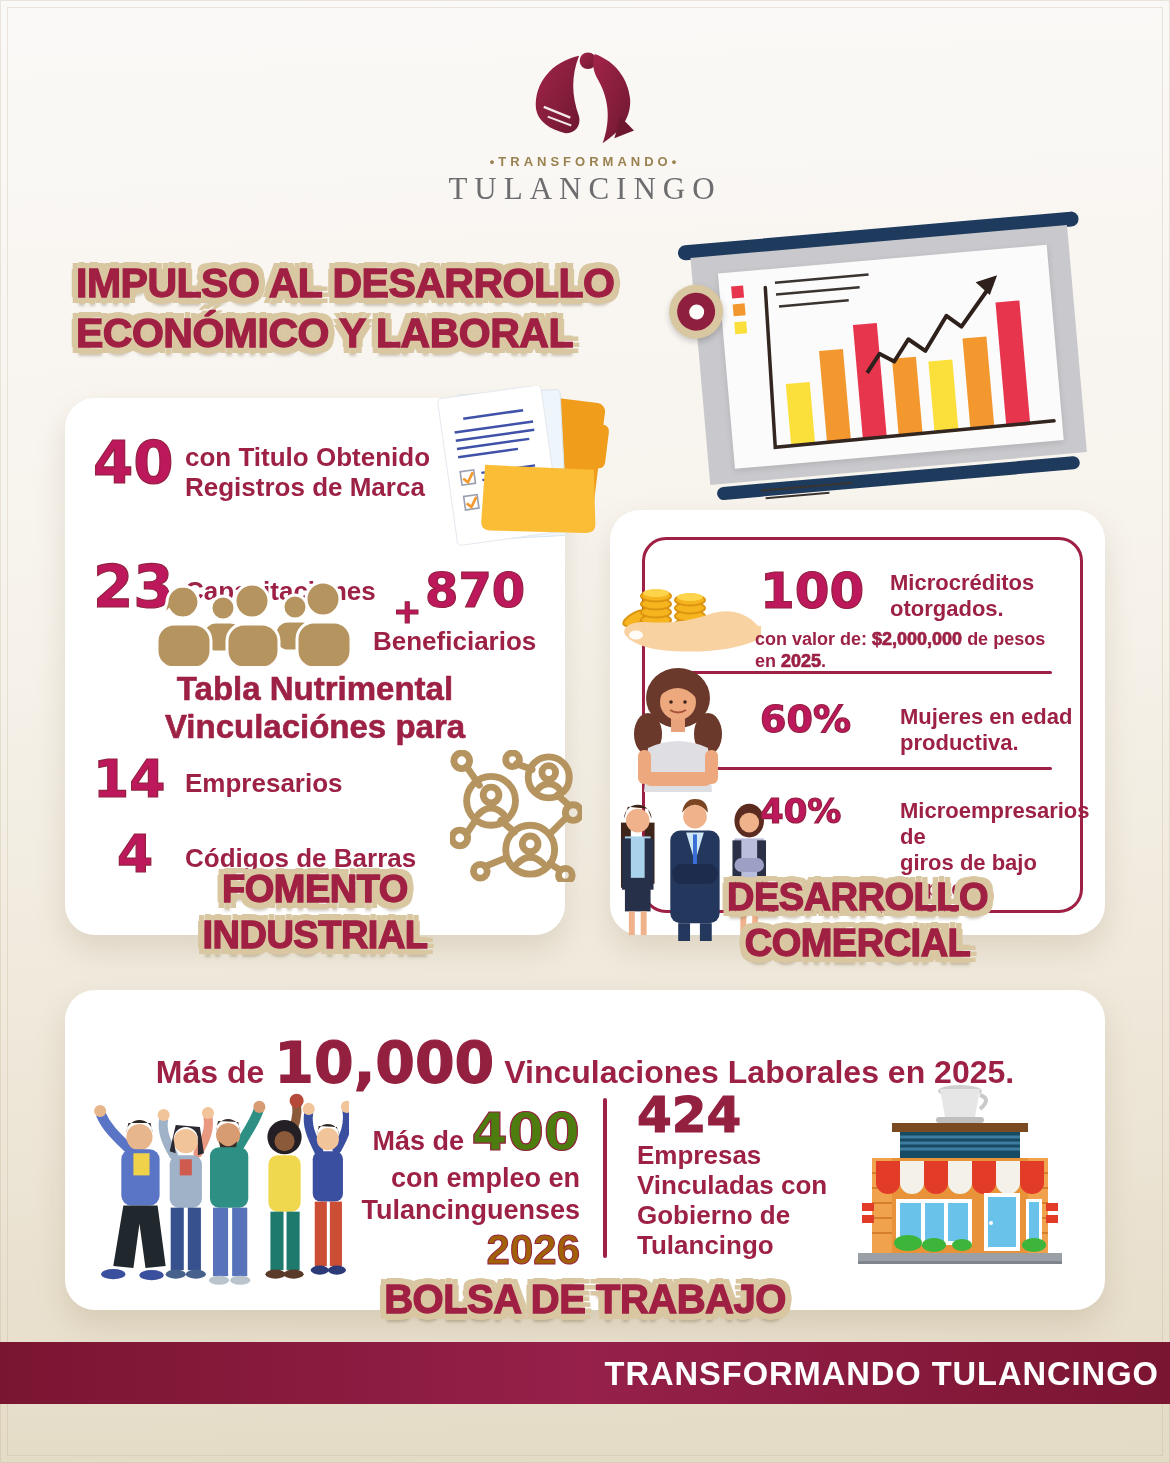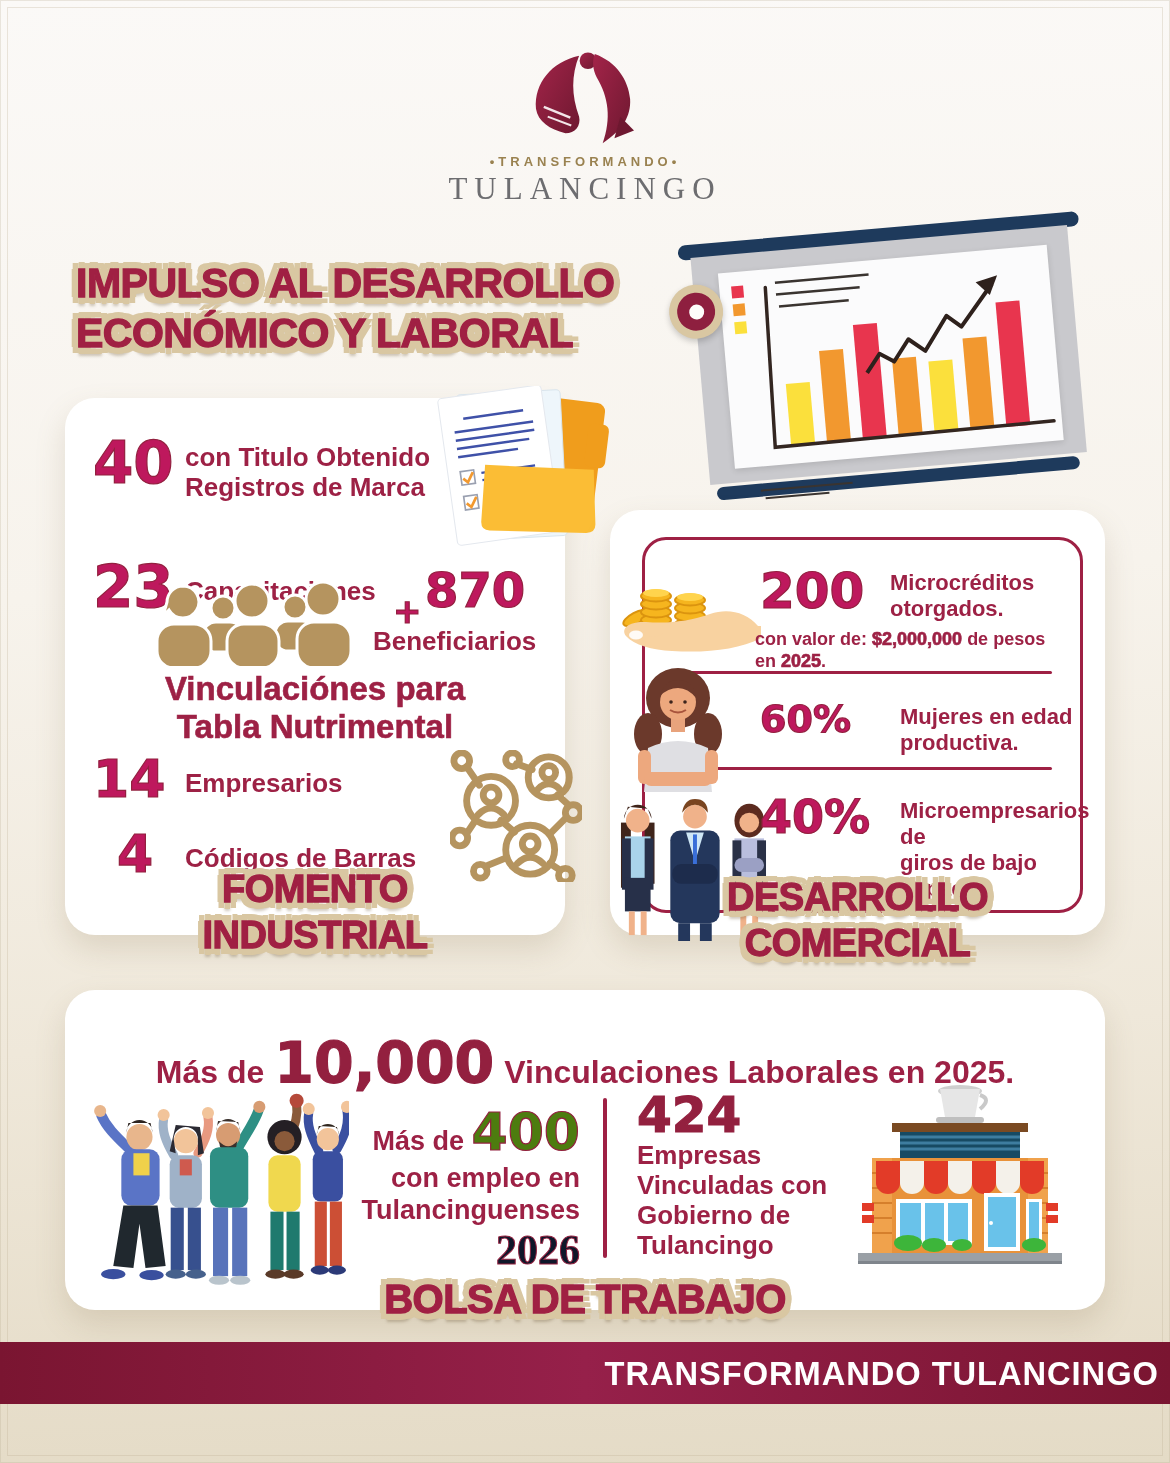--- a/index.html
+++ b/index.html
@@ -54,21 +54,21 @@
   .com-sub{font-weight:700;color:#9d2145;font-size:18px;line-height:22px;}
   .com-sub b{-webkit-text-stroke:.7px #9d2145;}
   .com-title{position:absolute;left:0;top:364px;width:100%;text-align:center;font-size:38px;line-height:46px;}
   
   .headline{position:absolute;left:0;top:40px;width:100%;display:flex;justify-content:center;align-items:baseline;color:#9d2145;font-weight:700;}
   .headline .h-pre,.headline .h-suf{font-size:32px;}
   .headline .h-val{font-size:57px;font-family:"DejaVu Sans",sans-serif;-webkit-text-stroke:1.2px #93203f;color:#93203f;margin:0 10px;}
   .empleo{position:absolute;left:220px;top:112px;width:295px;text-align:right;color:#9d2145;font-weight:700;}
   .empleo .l{font-size:27px;line-height:32px;}
   .empleo .big{font-family:"DejaVu Sans",sans-serif;font-size:52px;-webkit-text-stroke:1.2px #93203f;color:#4d7c0f;}
-  .empleo .big2{font-family:Liberation Serif, serif;font-size:42px;-webkit-text-stroke:1px #93203f;color:#0f172a;}
+  .empleo .big2{font-family:Liberation Sans, sans-serif;font-size:42px;-webkit-text-stroke:1px #93203f;color:#a16207;}
   .vdivider{position:absolute;left:538px;top:108px;width:4px;height:160px;background:#9e2044;border-radius:2px;}
   .empresas{position:absolute;left:572px;top:100px;color:#9d2145;font-weight:700;}
   .empresas .big{font-family:"DejaVu Sans",sans-serif;font-size:50px;-webkit-text-stroke:1.2px #93203f;color:#93203f;line-height:1;}
   .empresas .l{font-size:26px;line-height:30px;}
   .bolsa-title{position:absolute;left:0;top:286px;width:100%;text-align:center;font-size:40px;line-height:46px;}
   
   .gold-bar{position:absolute;left:0;top:1383px;width:1170px;height:18px;
     background:linear-gradient(90deg,#9e7f47 0%,#c3ab74 25%,#ece3c0 50%,#c3ab74 75%,#9e7f47 100%);}
   .footer-band{position:absolute;left:0;top:1342px;width:1170px;height:62px;
     background:linear-gradient(90deg,#7a1531 0%,#96204a 50%,#7a1531 100%);
@@ -182,22 +182,22 @@
         <path d="M38,6 a16,16 0 1 1 -14,24 l-6,6 4,-14 a16,16 0 0 1 16,-16 Z"></path>
         <rect x="12" y="44" width="54" height="44" rx="17"></rect>
         <circle cx="107" cy="21" r="17"></circle>
           <rect x="82" y="44" width="52" height="44" rx="17"></rect>
         <circle cx="178" cy="19" r="17"></circle>
           <rect x="152" y="42" width="54" height="46" rx="17"></rect>
       </g>
     </svg>
 
     <div class="sub-head">
+      <div>Tabla Nutrimental</div>
       <div>Vinculaciónes para</div>
-      <div>Tabla Nutrimental</div>
     </div>
 
     <div class="abs num" style="left:28px;top:355px;font-size:52px;">14</div>
     <div class="abs lbl" style="left:120px;top:370px;">Empresarios</div>
 
     <div class="abs num" style="left:52px;top:430px;font-size:52px;">4</div>
     <div class="abs lbl" style="left:120px;top:445px;">Códigos de Barras</div>
 
     <svg class="abs" style="left:385px;top:352px;" width="132" height="132" viewBox="0 0 135 135">
       <g stroke="#b5945f" stroke-width="7" fill="none" stroke-linecap="round">
@@ -252,21 +252,21 @@
             <ellipse cx="84" cy="38" rx="15" ry="5.5"></ellipse>
         </g>
         <ellipse cx="50" cy="31" rx="13" ry="4" fill="#ffd44d"></ellipse>
         <ellipse cx="84" cy="35" rx="13" ry="4" fill="#ffd44d"></ellipse>
         <path d="M152,64 C140,50 122,46 104,52 C84,59 62,62 40,60 C24,59 14,66 20,74 C28,83 46,88 66,89 C100,91 132,88 155,76 L155,64 Z" fill="#f8d2a0"></path>
         <ellipse cx="47" cy="68" rx="11" ry="7" fill="#f8d2a0"></ellipse>
         <ellipse cx="30" cy="73" rx="7" ry="4.5" fill="#ffffff" opacity=".9"></ellipse>
       </g>
     </svg>
 
-    <div class="abs num" style="left:150px;top:56px;font-size:50px;">200</div>
+    <div class="abs num" style="left:150px;top:56px;font-size:50px;">100</div>
     <div class="abs com-lbl" style="left:248px;top:60px;">
       <div>Microcréditos</div>
       <div>otorgados.</div>
     </div>
     <div class="abs com-sub" style="left:145px;top:118px;">
       <div><span>con valor de: </span><b>$2,000,000</b><span> de pesos</span></div>
       <div><span>en </span><b>2025</b><span>.</span></div>
     </div>
 
     <svg class="abs" style="left:8px;top:148px;" width="120" height="134" viewBox="0 0 120 134">
@@ -318,21 +318,21 @@
       <path d="M140,26 a12,12 0 0 1 24,0 l-3,-9 -18,-1 Z" fill="#5c2b1f"></path>
       <rect x="137" y="46" width="30" height="44" fill="#b9bedd"></rect>
       <rect x="135" y="48" width="9" height="48" fill="#2a3147"></rect>
         <rect x="160" y="48" width="9" height="48" fill="#2a3147"></rect>
       <rect x="137" y="66" width="30" height="14" rx="7" fill="#9ba0c4"></rect>
       <rect x="137" y="88" width="30" height="30" fill="#2a3147"></rect>
       <rect x="143" y="118" width="6" height="26" fill="#f0b28a"></rect>
         <rect x="155" y="118" width="6" height="26" fill="#f0b28a"></rect>
     </svg>
 
-    <div class="abs num" style="left:150px;top:284px;font-size:46px;">40%</div>
+    <div class="abs num" style="left:150px;top:284px;font-size:34px;">40%</div>
     <div class="abs com-lbl" style="left:258px;top:288px;">
       <div>Microempresarios de</div>
       <div>giros de bajo impacto.</div>
     </div>
 
     <div class="com-title outlined">
       <div>DESARROLLO</div>
       <div>COMERCIAL</div>
     </div>
   </div>

